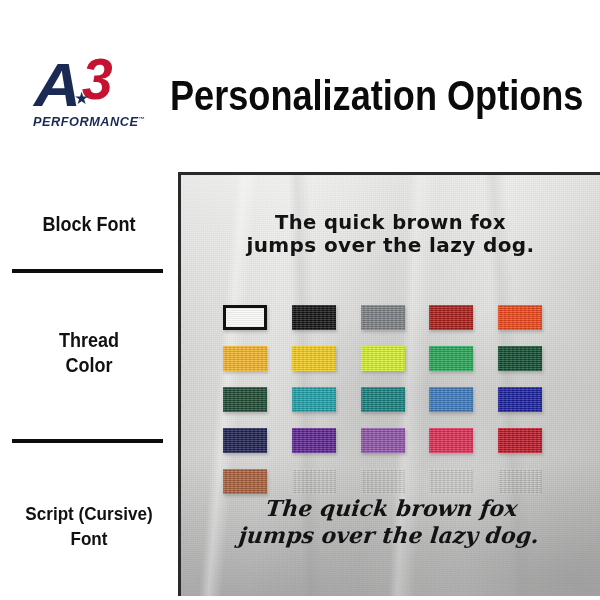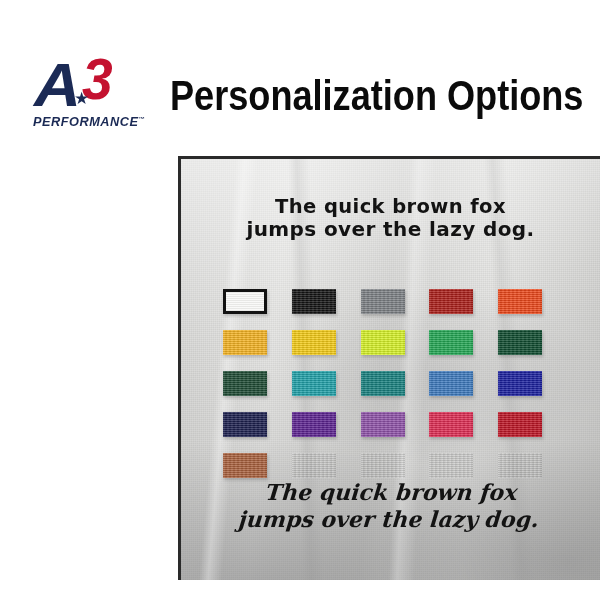--- a/index.html
+++ b/index.html
@@ -136,21 +136,21 @@
     width: 151px;
     height: 4px;
     background: #0d0d0d;
   }
   #divider-1 { top: 113px; }
   #divider-2 { top: 283px; }
 
   
   #photo-panel {
     position: absolute;
-    left: 178px; top: 156px;
+    left: 178px; top: 172px;
     width: 422px;
     height: 424px;
     border-top: 3px solid #2a2a2a;
     border-left: 3px solid #2a2a2a;
     overflow: hidden;
     background: #d8d8d6;
   }
 
   
   #fabric {
@@ -272,20 +272,40 @@
         <span class="logo-letter-a">A</span>
         <span class="logo-letter-3">3</span>
         <span class="logo-star">★</span>
       </div>
       <div class="logo-perf"><span>PERFORMANCE</span><span class="logo-tm">™</span></div>
     </div>
 
     <div id="page-title">Personalization Options</div>
   </div>
 
+  <div id="sidebar">
+
+    <div class="side-label" id="label-block-font">
+      <div>Block Font</div>
+    </div>
+
+    <div class="divider" id="divider-1"></div>
+
+    <div class="side-label" id="label-thread">
+      <div>Thread</div>
+      <div>Color</div>
+    </div>
+
+    <div class="divider" id="divider-2"></div>
+
+    <div class="side-label" id="label-script">
+      <div>Script (Cursive)</div>
+      <div>Font</div>
+    </div>
+  </div>
 
   <div id="photo-panel">
     <div id="fabric"></div>
     <div id="fabric-shadow"></div>
     <div id="fabric-creases"></div>
 
     <div class="stitch-text" id="block-sample">
       <span class="ln ln1">The quick brown fox</span>
       <span class="ln ln2">jumps over the lazy dog.</span>
     </div>

